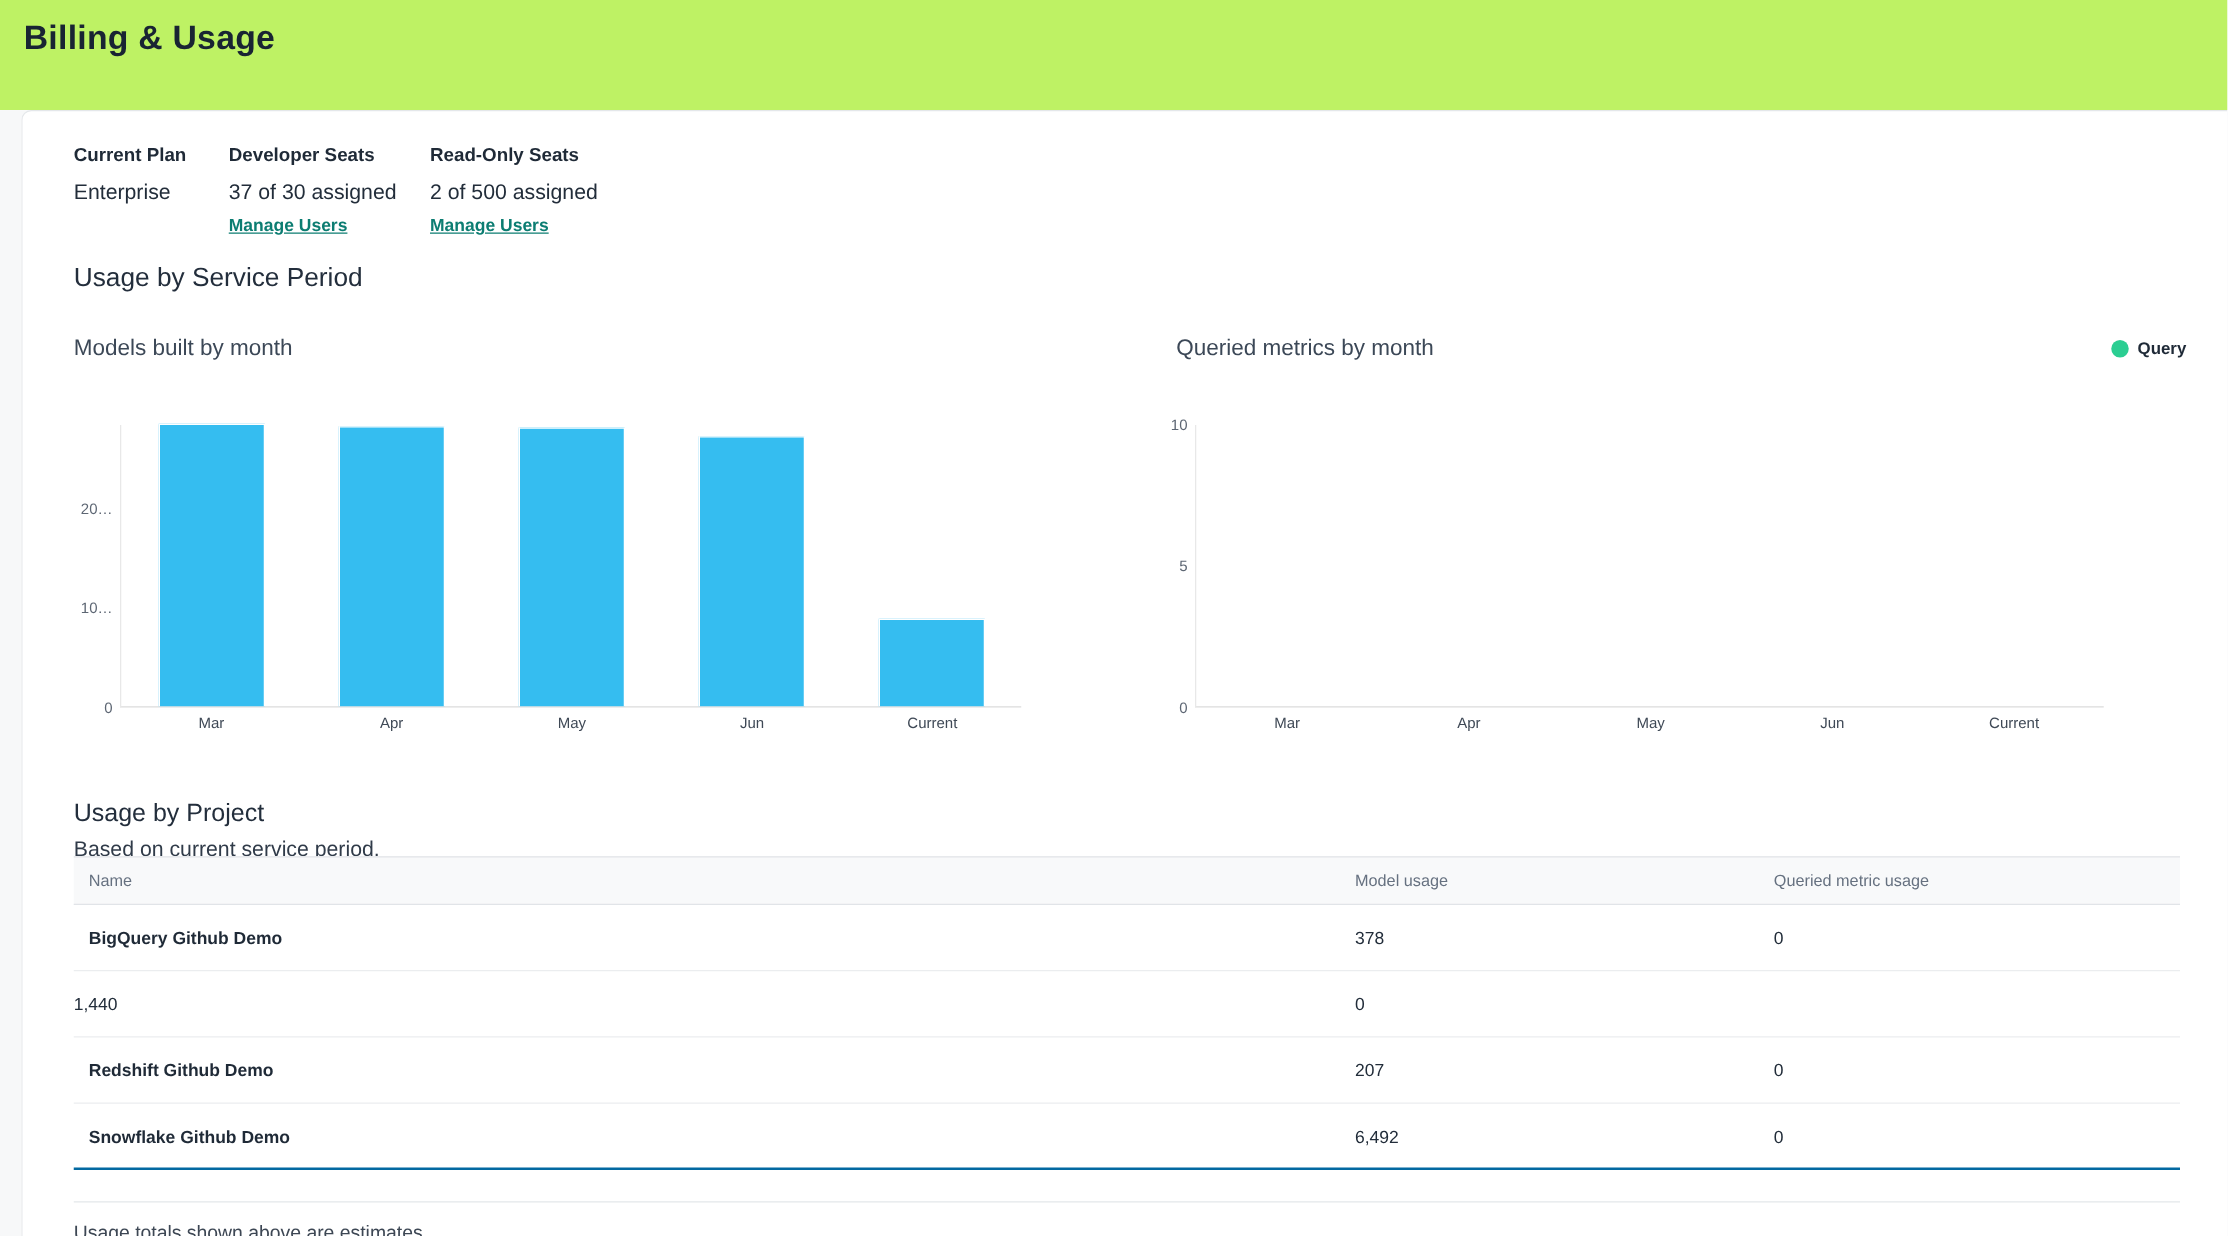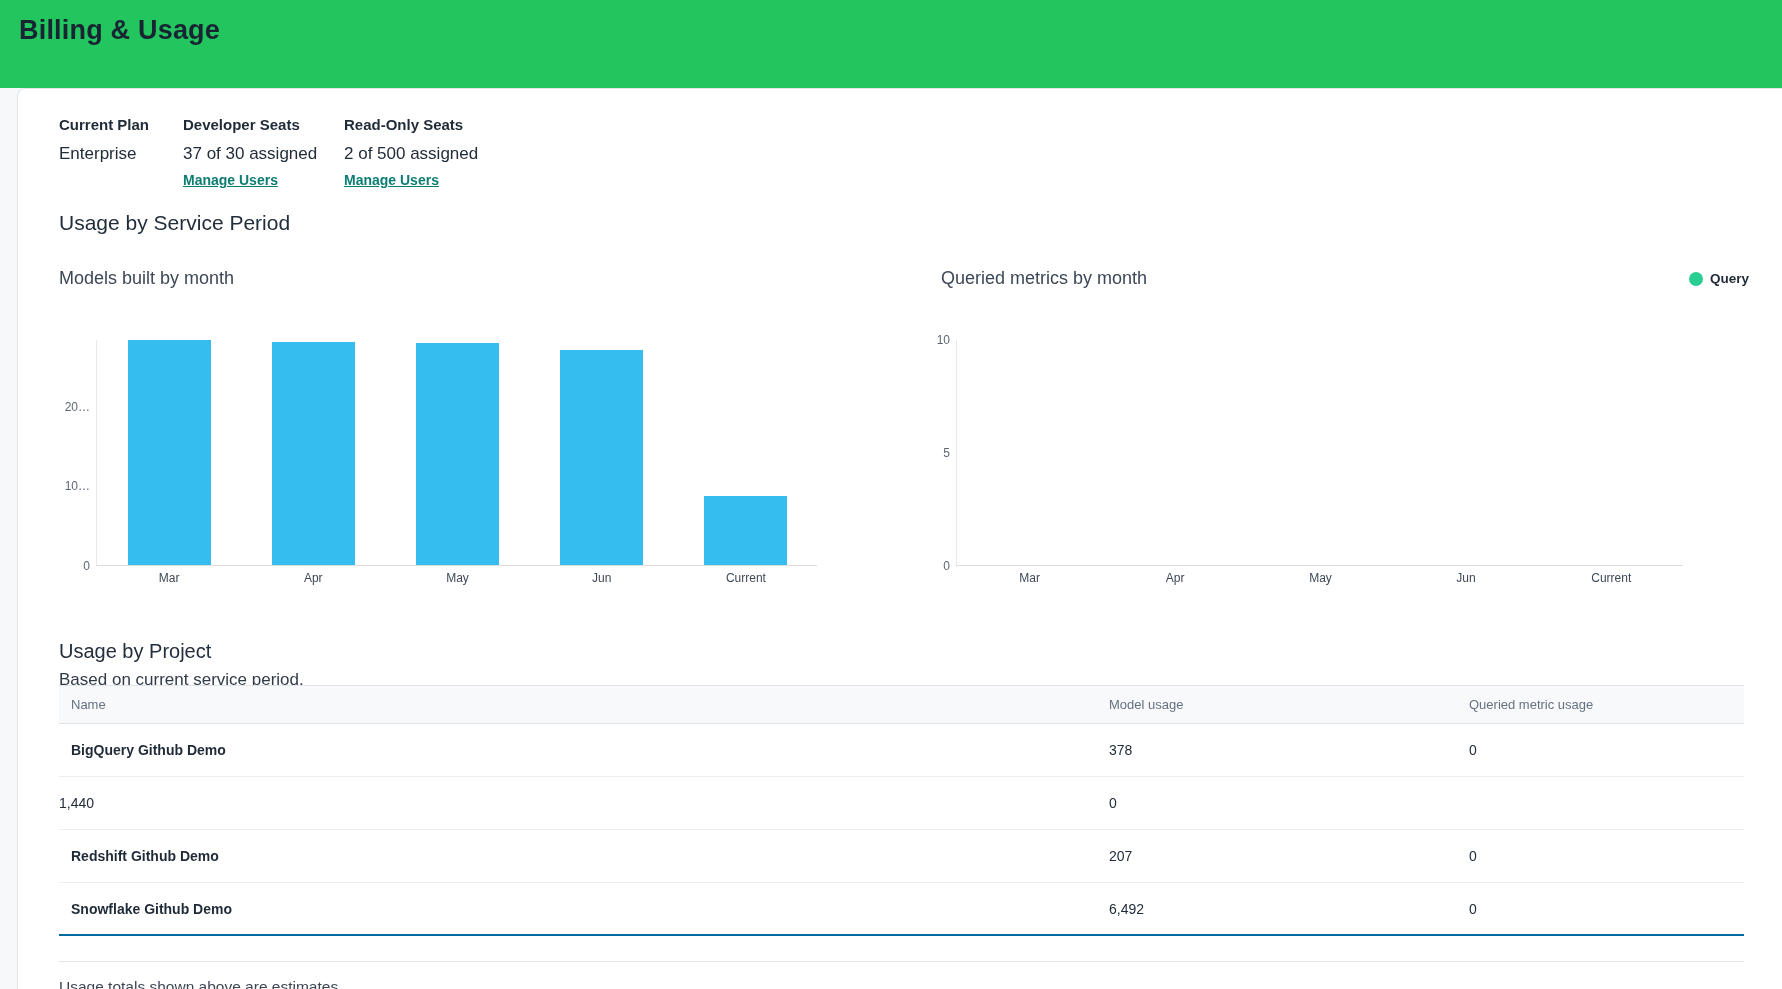--- a/index.html
+++ b/index.html
@@ -5,21 +5,21 @@
   * { box-sizing: border-box; }
   html,body { margin:0; padding:0; }
   body {
     width:1782px; height:989px; overflow:hidden;
     background:#f7f8f9;
     font-family:"Liberation Sans", sans-serif;
     color:#222d3a;
     position:relative;
   }
   
-  .top-band { position:absolute; left:0; top:0; width:1782px; height:88px; background:#22c55e; }
+  .top-band { position:absolute; left:0; top:0; width:1782px; height:88px; background:#bef264; }
   .page-title {
     position:absolute; left:19px; top:15px; margin:0;
     font-size:27px; font-weight:700; color:#192433; letter-spacing:.2px;
   }
   
   .card {
     position:absolute; left:17px; top:88px; width:1765px; height:932px;
     background:#ffffff;
     border-top:1px solid #e4e7ea; border-left:1px solid #e4e7ea;
     border-top-left-radius:8px;
@@ -58,21 +58,21 @@
   .ytick {
     position:absolute; right:100%; margin-right:7px;
     font-size:12px; color:#5d6673; line-height:14px; white-space:nowrap;
   }
   .xlabel {
     position:absolute; top:100%; margin-top:6px;
     font-size:12px; color:#3f4956; text-align:center; line-height:14px;
   }
   
   .usage-table { position:absolute; left:41px; top:596px; width:1685px; }
-  .thead, .trow { display:grid; grid-template-columns:1025px 335px 1fr; align-items:center;gap:25px; }
+  .thead, .trow { display:grid; grid-template-columns:1025px 335px 1fr; align-items:center; }
   .thead {
     height:39px; background:#f8f9fa;
     border-top:1px solid #e1e4e8; border-bottom:1px solid #e1e4e8;
     color:#667180; font-size:13px;
   }
   .thead .th:first-child { padding-left:12px; }
   .trow { height:53px; border-bottom:1px solid #ebedef; font-size:14px; color:#222d3a; }
   .trow:last-child { border-bottom:2px solid #0369a1; }
   .cell-name { padding-left:12px; font-weight:700; color:#1f2a37; }
   

